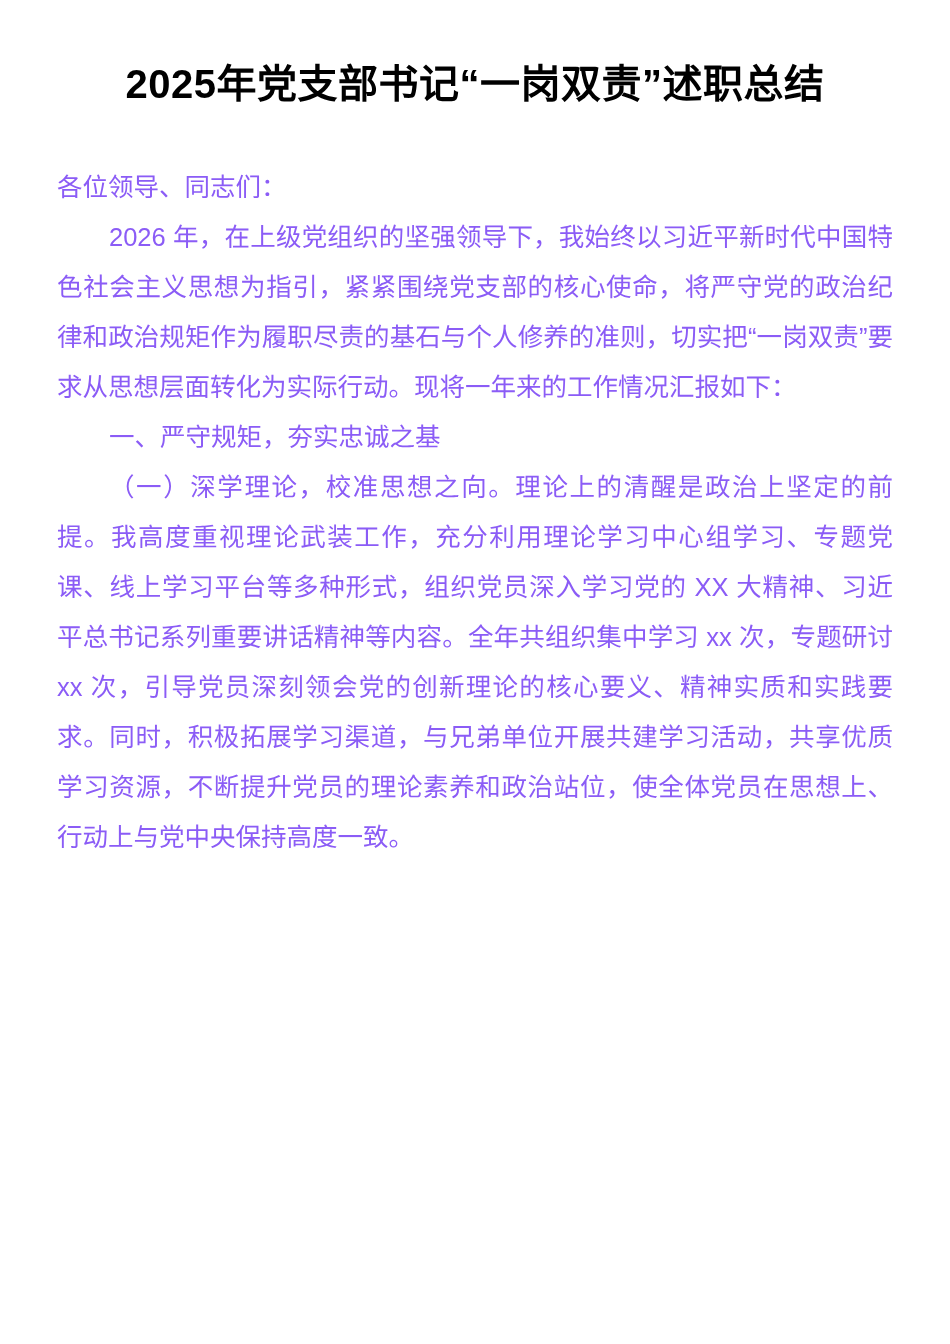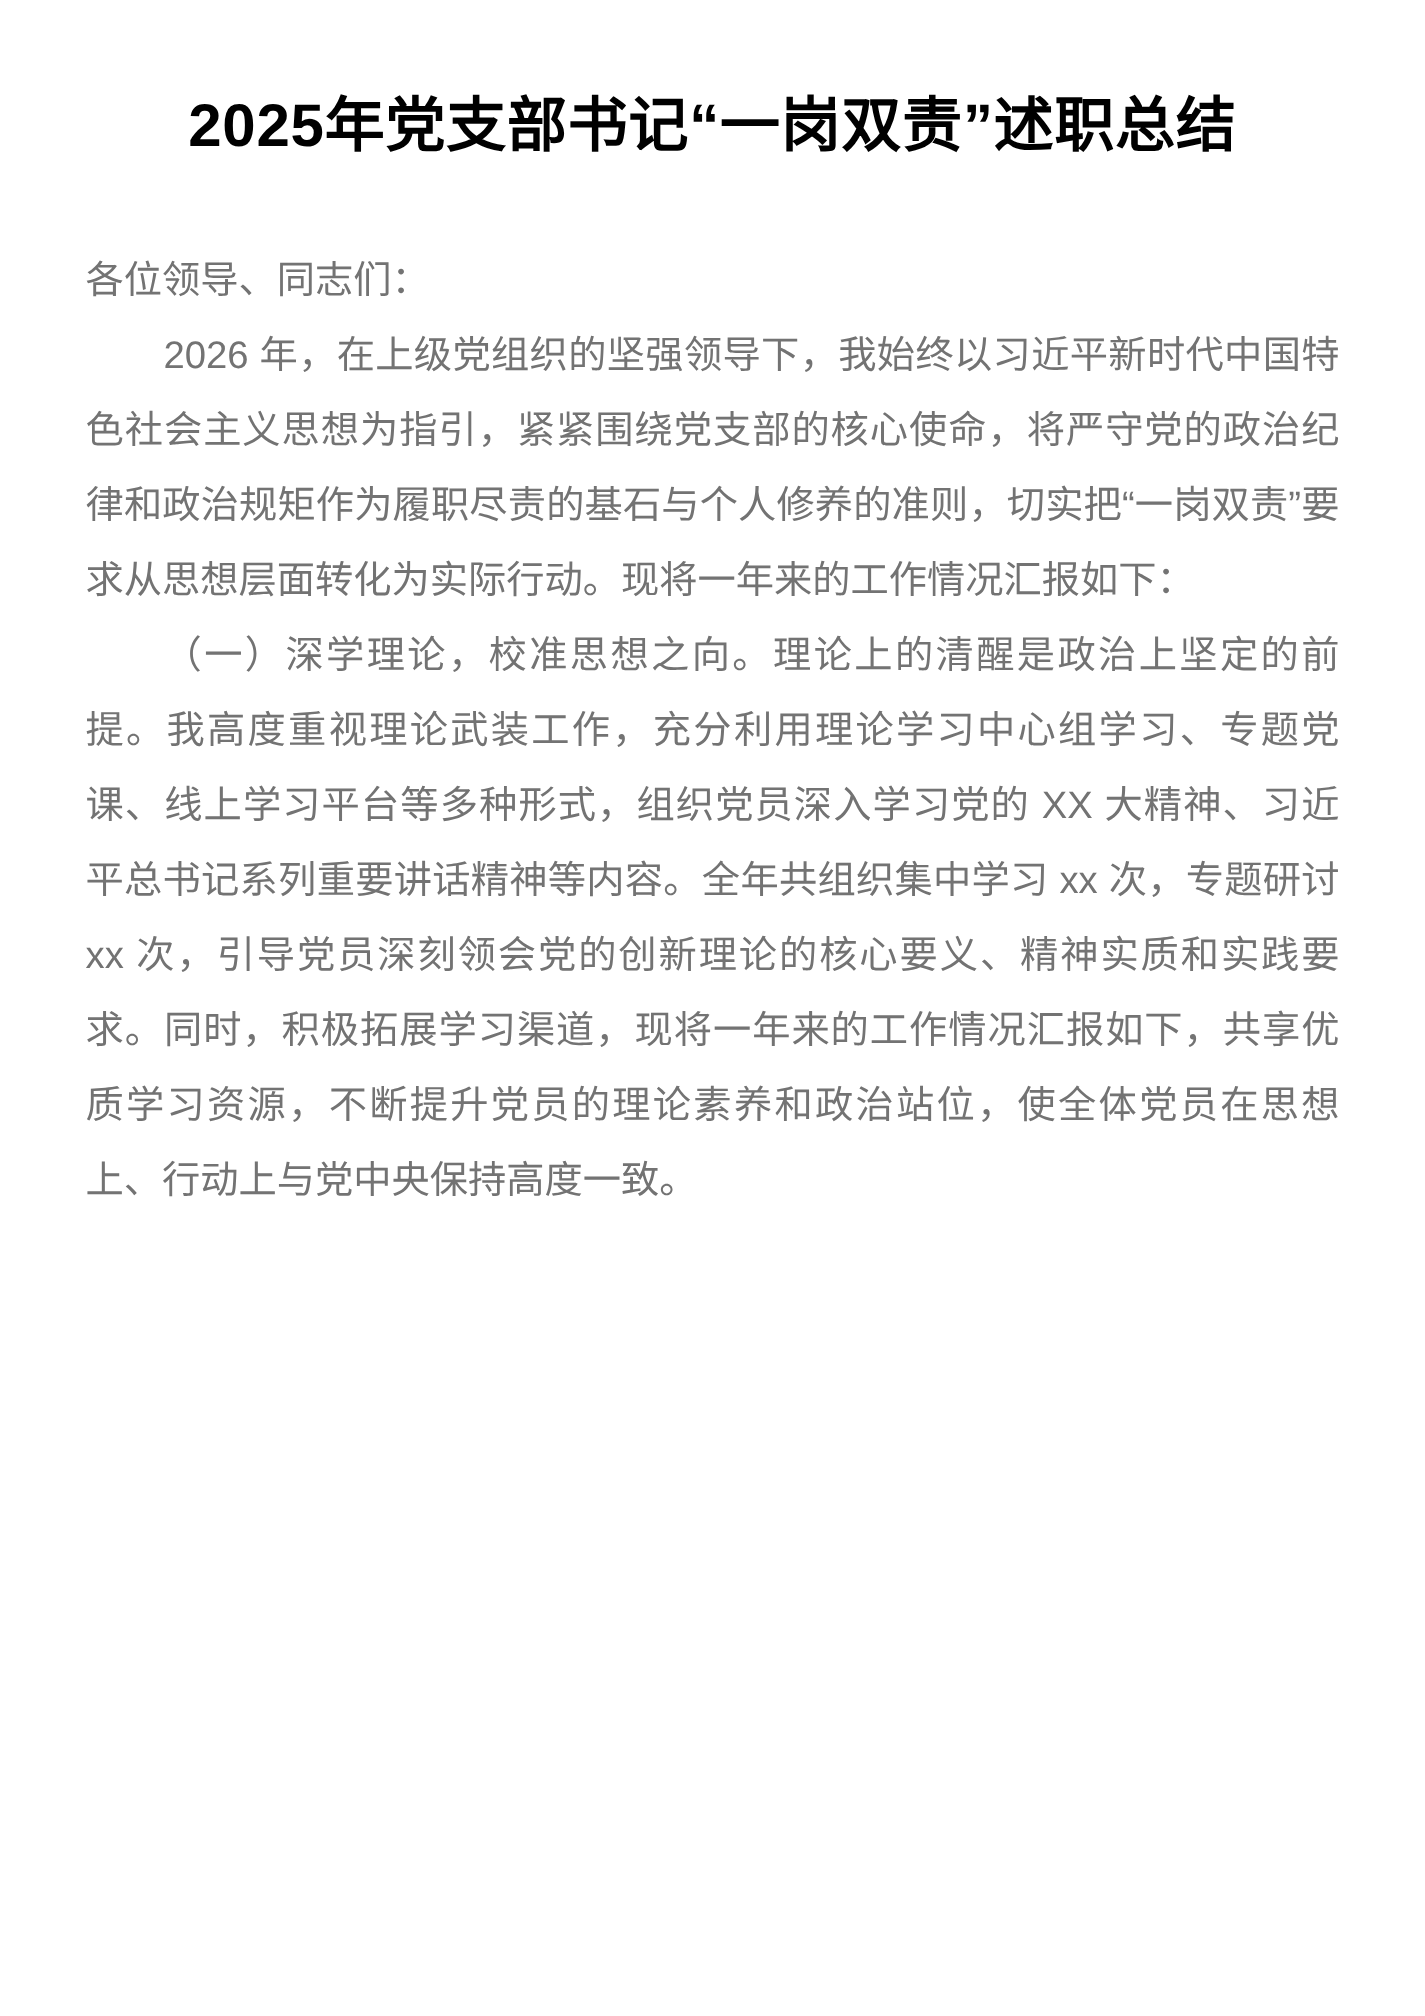--- a/index.html
+++ b/index.html
@@ -51,21 +51,21 @@
   }
 
   p.para {
     margin: 0 0 0 0;
     padding: 0;
     font-size: 25.5px;
     line-height: 50px;
     text-align: justify;
     text-justify: inter-ideograph;
     letter-spacing: 0px;
-    color: #737373;
+    color: #8b5cf6;
     font-family: "Liberation Sans", "DejaVu Sans", sans-serif;
     word-break: break-all;
   }
 
   p.para.indent {
     text-indent: 52px;
   }
 
   p.para.flush {
     text-indent: 0;
@@ -77,19 +77,20 @@
 <div class="page">
 
   <h1 class="doc-title">2025年党支部书记“一岗双责”述职总结</h1>
 
   <div class="body-block">
 
     <p class="para flush">各位领导、同志们：</p>
 
     <p class="para indent">2026 年，在上级党组织的坚强领导下，我始终以习近平新时代中国特色社会主义思想为指引，紧紧围绕党支部的核心使命，将严守党的政治纪律和政治规矩作为履职尽责的基石与个人修养的准则，切实把“一岗双责”要求从思想层面转化为实际行动。现将一年来的工作情况汇报如下：</p>
 
+    <p class="para indent">一、严守规矩，夯实忠诚之基</p>
 
-    <p class="para indent">（一）深学理论，校准思想之向。理论上的清醒是政治上坚定的前提。我高度重视理论武装工作，充分利用理论学习中心组学习、专题党课、线上学习平台等多种形式，组织党员深入学习党的 XX 大精神、习近平总书记系列重要讲话精神等内容。全年共组织集中学习 xx 次，专题研讨 xx 次，引导党员深刻领会党的创新理论的核心要义、精神实质和实践要求。同时，积极拓展学习渠道，现将一年来的工作情况汇报如下，共享优质学习资源，不断提升党员的理论素养和政治站位，使全体党员在思想上、行动上与党中央保持高度一致。</p>
+    <p class="para indent">（一）深学理论，校准思想之向。理论上的清醒是政治上坚定的前提。我高度重视理论武装工作，充分利用理论学习中心组学习、专题党课、线上学习平台等多种形式，组织党员深入学习党的 XX 大精神、习近平总书记系列重要讲话精神等内容。全年共组织集中学习 xx 次，专题研讨 xx 次，引导党员深刻领会党的创新理论的核心要义、精神实质和实践要求。同时，积极拓展学习渠道，与兄弟单位开展共建学习活动，共享优质学习资源，不断提升党员的理论素养和政治站位，使全体党员在思想上、行动上与党中央保持高度一致。</p>
 
 
   </div>
 
 </div>
 
 </body></html>

